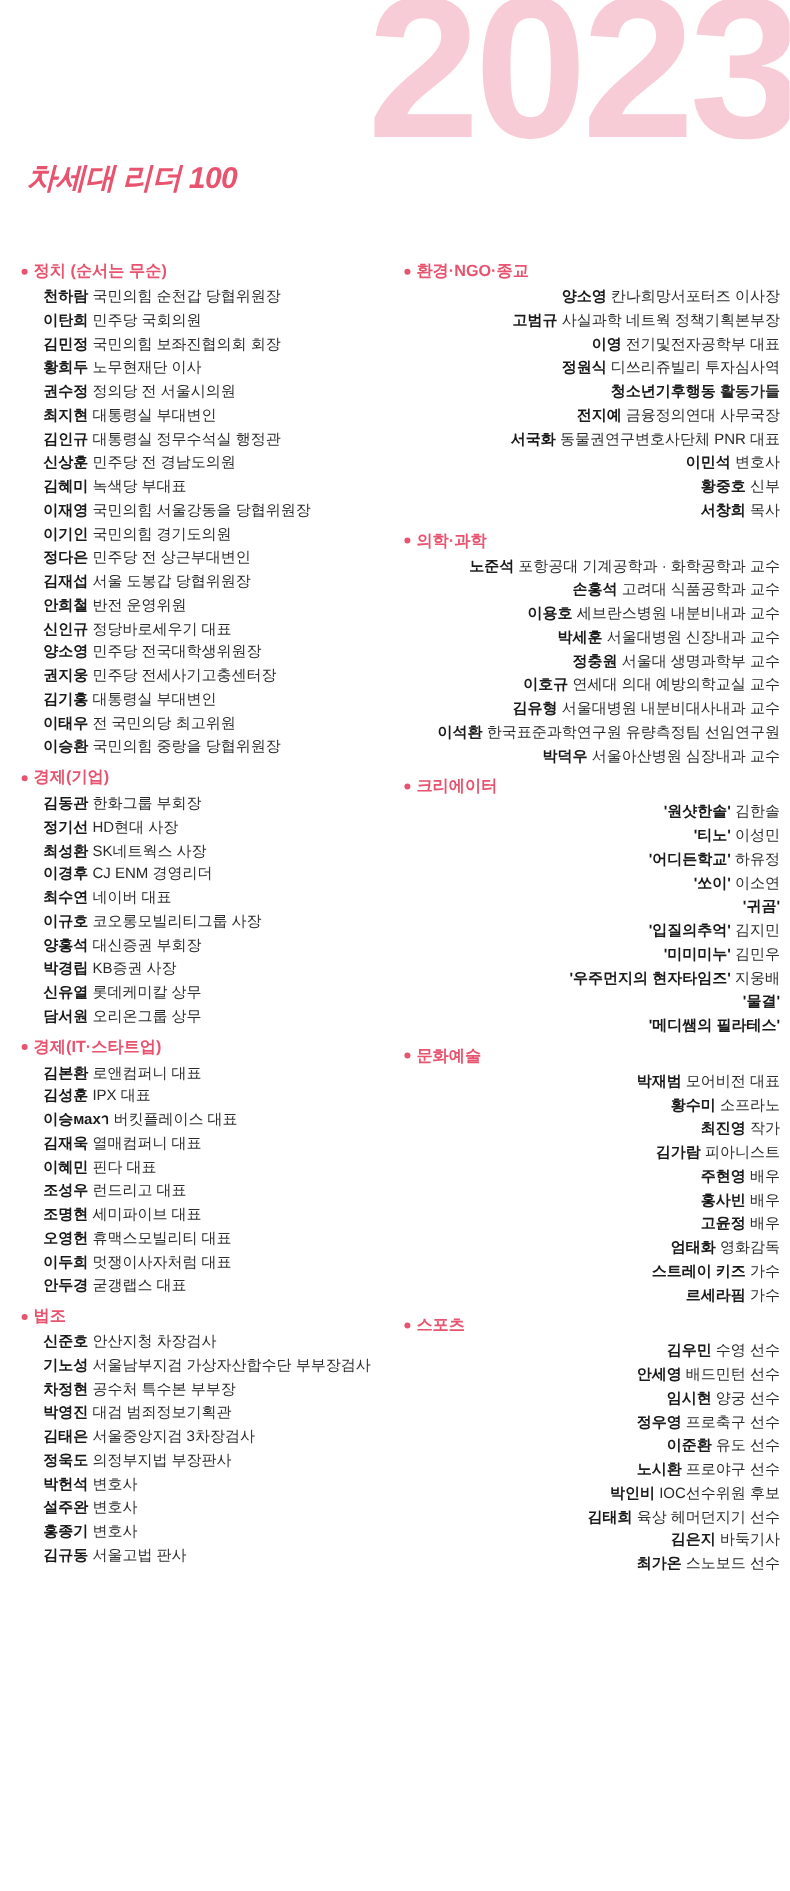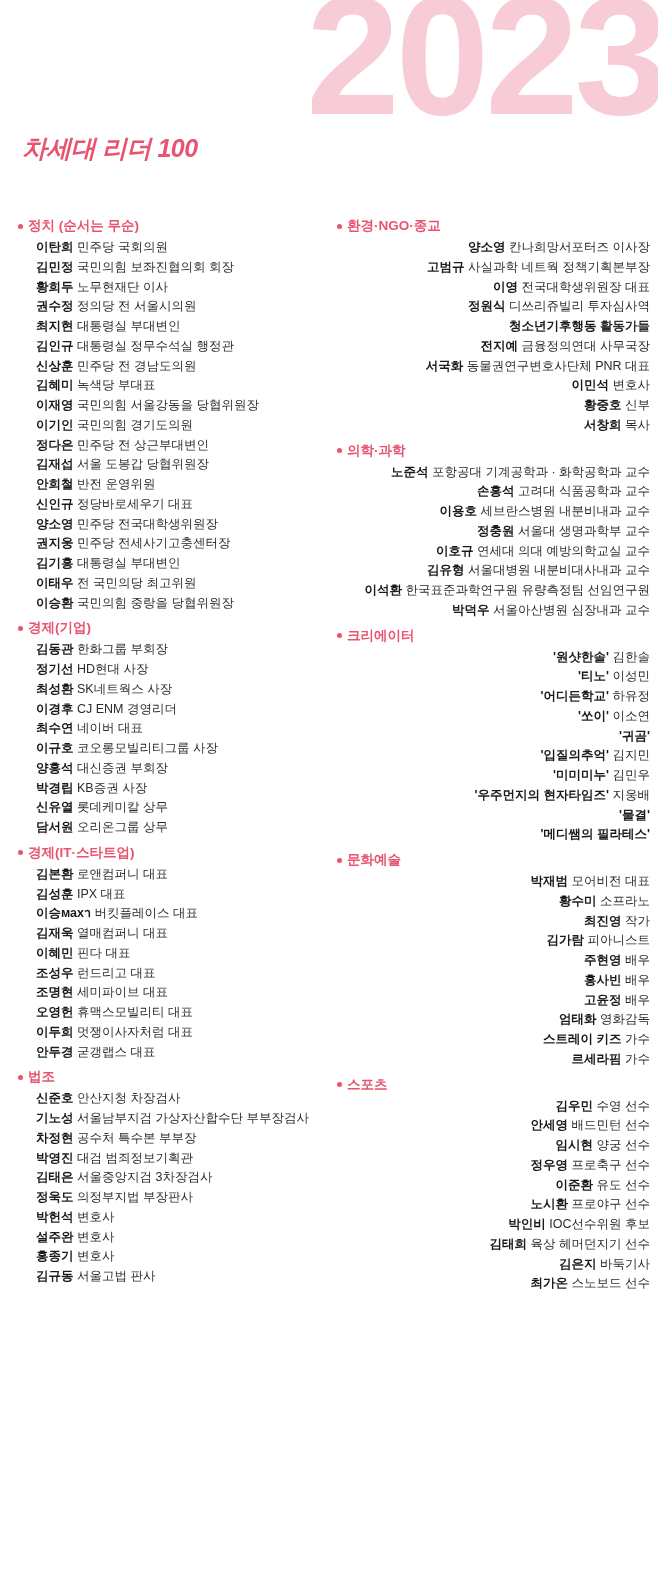--- a/index.html
+++ b/index.html
@@ -89,20 +89,21 @@
 
 <div class="year-bg">2023</div>
 <div class="title">차세대 리더 100</div>
 
 <div class="columns">
   <div class="col left">
       <div class="cat">
         <span class="dot"></span>
         <span>정치 (순서는 무순)</span>
       </div>
+      <div class="entry"><span class="nm">천하람</span> <span class="ds">국민의힘 순천갑 당협위원장</span></div>
       <div class="entry"><span class="nm">이탄희</span> <span class="ds">민주당 국회의원</span></div>
       <div class="entry"><span class="nm">김민정</span> <span class="ds">국민의힘 보좌진협의회 회장</span></div>
       <div class="entry"><span class="nm">황희두</span> <span class="ds">노무현재단 이사</span></div>
       <div class="entry"><span class="nm">권수정</span> <span class="ds">정의당 전 서울시의원</span></div>
       <div class="entry"><span class="nm">최지현</span> <span class="ds">대통령실 부대변인</span></div>
       <div class="entry"><span class="nm">김인규</span> <span class="ds">대통령실 정무수석실 행정관</span></div>
       <div class="entry"><span class="nm">신상훈</span> <span class="ds">민주당 전 경남도의원</span></div>
       <div class="entry"><span class="nm">김혜미</span> <span class="ds">녹색당 부대표</span></div>
       <div class="entry"><span class="nm">이재영</span> <span class="ds">국민의힘 서울강동을 당협위원장</span></div>
       <div class="entry"><span class="nm">이기인</span> <span class="ds">국민의힘 경기도의원</span></div>
@@ -158,35 +159,36 @@
       <div class="entry"><span class="nm">홍종기</span> <span class="ds">변호사</span></div>
       <div class="entry"><span class="nm">김규동</span> <span class="ds">서울고법 판사</span></div>
     </div>
   <div class="col right">
       <div class="cat">
         <span class="dot"></span>
         <span>환경·NGO·종교</span>
       </div>
       <div class="entry"><span class="nm">양소영</span> <span class="ds">칸나희망서포터즈 이사장</span></div>
       <div class="entry"><span class="nm">고범규</span> <span class="ds">사실과학 네트웍 정책기획본부장</span></div>
-      <div class="entry"><span class="nm">이영</span> <span class="ds">전국대학생위원장 대표</span></div>
+      <div class="entry"><span class="nm">이영</span> <span class="ds">전기및전자공학부 대표</span></div>
       <div class="entry"><span class="nm">정원식</span> <span class="ds">디쓰리쥬빌리 투자심사역</span></div>
       <div class="entry bold-all"><span class="nm">청소년기후행동</span> <span class="ds">활동가들</span></div>
       <div class="entry"><span class="nm">전지예</span> <span class="ds">금융정의연대 사무국장</span></div>
       <div class="entry"><span class="nm">서국화</span> <span class="ds">동물권연구변호사단체 PNR 대표</span></div>
       <div class="entry"><span class="nm">이민석</span> <span class="ds">변호사</span></div>
       <div class="entry"><span class="nm">황중호</span> <span class="ds">신부</span></div>
       <div class="entry"><span class="nm">서창희</span> <span class="ds">목사</span></div>
       <div class="cat">
         <span class="dot"></span>
         <span>의학·과학</span>
       </div>
       <div class="entry"><span class="nm">노준석</span> <span class="ds">포항공대 기계공학과 · 화학공학과 교수</span></div>
       <div class="entry"><span class="nm">손홍석</span> <span class="ds">고려대 식품공학과 교수</span></div>
       <div class="entry"><span class="nm">이용호</span> <span class="ds">세브란스병원 내분비내과 교수</span></div>
+      <div class="entry"><span class="nm">박세훈</span> <span class="ds">서울대병원 신장내과 교수</span></div>
       <div class="entry"><span class="nm">정충원</span> <span class="ds">서울대 생명과학부 교수</span></div>
       <div class="entry"><span class="nm">이호규</span> <span class="ds">연세대 의대 예방의학교실 교수</span></div>
       <div class="entry"><span class="nm">김유형</span> <span class="ds">서울대병원 내분비대사내과 교수</span></div>
       <div class="entry"><span class="nm">이석환</span> <span class="ds">한국표준과학연구원 유량측정팀 선임연구원</span></div>
       <div class="entry"><span class="nm">박덕우</span> <span class="ds">서울아산병원 심장내과 교수</span></div>
       <div class="cat">
         <span class="dot"></span>
         <span>크리에이터</span>
       </div>
       <div class="entry"><span class="nm">'원샷한솔'</span> <span class="ds">김한솔</span></div>

